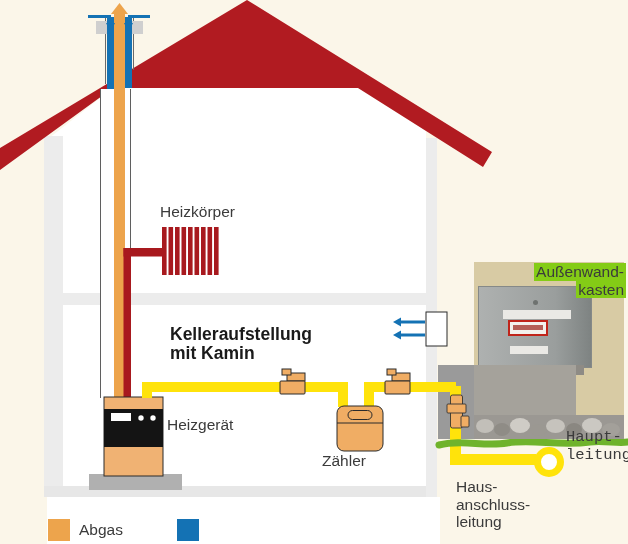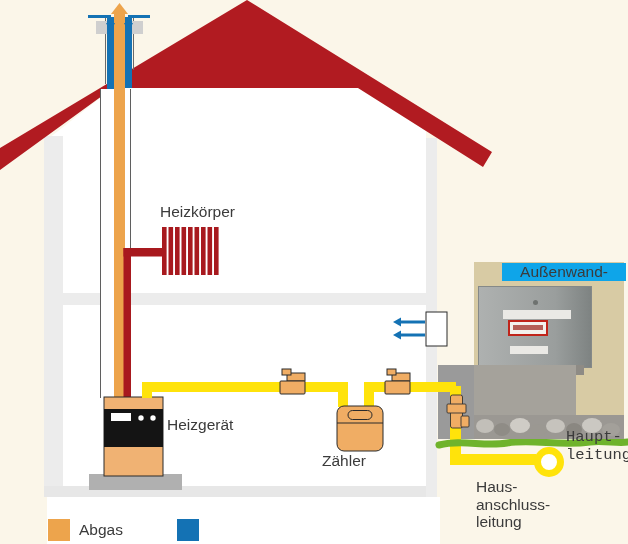--- a/index.html
+++ b/index.html
@@ -2,21 +2,21 @@
 <html><head>
 <meta charset="utf-8">
 <style>
   html,body{margin:0;padding:0;}
   body{font-family:"Liberation Sans", sans-serif;}
   #canvas{position:relative;width:628px;height:544px;background:#FBF6E9;overflow:hidden;}
   #diagram-svg{position:absolute;left:0;top:0;z-index:1;}
   .lbl{position:absolute;z-index:3;color:#3b3b3b;font-size:15.5px;line-height:17.5px;white-space:nowrap;}
   .lbl-title{font-weight:bold;color:#1a1a1a;font-size:17.5px;line-height:19px;}
   .lbl-right{text-align:right;}
-  .lbl-right span{display:inline-block;background:#0ea5e9;padding:0 18px;}
+  .lbl-right span{display:inline-block;background:#84cc16;padding:0 2px;}
   
   #photo{position:absolute;left:474px;top:262px;width:150px;height:177px;background:#D8CBA4;z-index:2;overflow:hidden;}
   .ph-box{position:absolute;left:4px;top:24px;width:112px;height:80px;background:linear-gradient(90deg,#AEB1B0,#9A9E9D 68%,#7E8382);border:1px solid #858988;}
   .ph-screw{position:absolute;left:54px;top:13px;width:5px;height:5px;background:#6e7270;border-radius:50%;}
   .ph-strip1{position:absolute;left:24px;top:23px;width:68px;height:9px;background:#EAE9E5;}
   .ph-label{position:absolute;left:29px;top:33px;width:36px;height:12px;background:#F3F1ED;border:2px solid #C0241A;}
   .ph-label-text{position:absolute;left:3px;top:3px;right:3px;height:5px;background:#A53B31;opacity:.8;}
   .ph-strip2{position:absolute;left:31px;top:59px;width:38px;height:8px;background:#EAE9E5;}
   .ph-pedestal{position:absolute;left:0px;top:103px;width:102px;height:58px;background:#A5A29B;}
   .ph-pedestal-lip{position:absolute;left:0px;top:103px;width:110px;height:10px;background:#8E8B85;}
@@ -147,35 +147,40 @@
       <span class="stone" style="left:56px;top:9px;width:17px;height:12px;background:#9B9892;"></span>
       <span class="stone" style="left:72px;top:4px;width:19px;height:14px;background:#C6C3BD;"></span>
       <span class="stone" style="left:92px;top:8px;width:16px;height:13px;background:#8A8781;"></span>
       <span class="stone" style="left:108px;top:3px;width:20px;height:15px;background:#CBC8C2;"></span>
       <span class="stone" style="left:128px;top:8px;width:18px;height:13px;background:#A3A09A;"></span>
     </div>
   </div>
 
   <div class="lbl" style="left:160px;top:203px;"><span>Heizkörper</span></div>
 
+  <div class="lbl lbl-title" style="left:170px;top:325px;">
+    <div>Kelleraufstellung</div>
+    <div>mit Kamin</div>
+  </div>
 
   <div class="lbl" style="left:167px;top:416px;text-align:center;"><span>Heizgerät</span></div>
 
   <div class="lbl" style="left:322px;top:452px;"><span>Zähler</span></div>
 
   <div class="lbl lbl-right" style="right:2px;top:263px;">
     <div><span>Außenwand-</span></div>
+    <div><span>kasten</span></div>
   </div>
 
   <div class="lbl" style="left:566px;top:429px;font-family:Liberation Mono, monospace;">
     <div>Haupt-</div>
     <div>leitung</div>
   </div>
 
-  <div class="lbl" style="left:456px;top:478px;margin-left:20px;">
+  <div class="lbl" style="left:456px;top:478px;">
     <div>Haus-</div>
     <div>anschluss-</div>
     <div>leitung</div>
   </div>
 
   <div class="legend-swatch legend-swatch--abgas" style="left:48px;top:519px;"></div>
   <div class="lbl" style="left:79px;top:521px;"><span>Abgas</span></div>
   <div class="legend-swatch legend-swatch--luft" style="left:177px;top:519px;"></div>
 
 </div>

